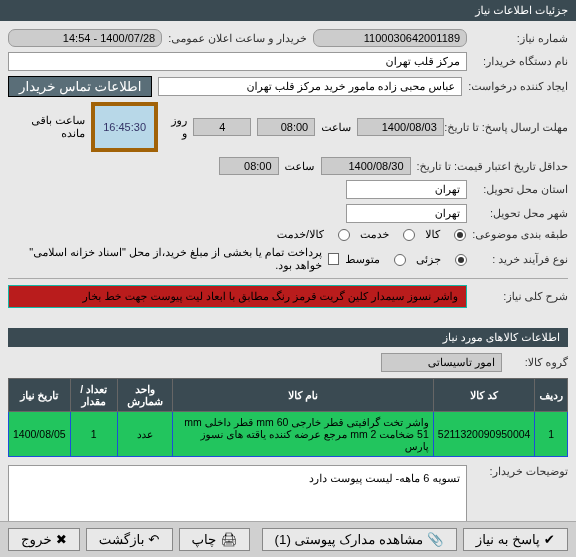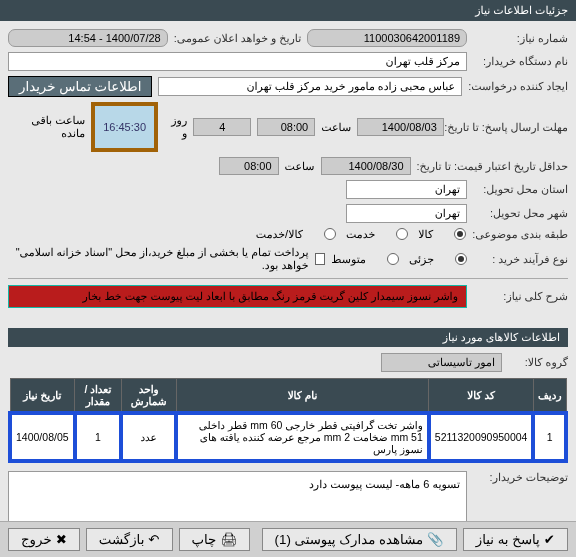--- a/index.html
+++ b/index.html
@@ -59,21 +59,21 @@
   cursor: pointer;
 }
 .btn-time {
   background: #b8d8e8;
   color: #336;
   border: 4px solid #a16207;
   padding: 15px 8px;
   cursor: pointer;
 }
 .radio-group { display: flex; gap: 10px; align-items: center; }
-.radio-opt { display: flex; align-items: flex-start; gap: 21px; }
+.radio-opt { display: flex; align-items: flex-end; gap: 14px; }
 .radio { width:12px; height:12px; border:1px solid #666; border-radius:50%; background:#fff; display:inline-block; }
 .radio.on::after { content:""; display:block; width:6px; height:6px; background:#333; border-radius:50%; margin:2px; }
 .checkbox { width:12px; height:12px; border:1px solid #666; background:#fff; display:inline-block; }
 hr.sep { border:none; border-top:1px solid #aaa; margin:6px 0; }
 .section-title {
   background: #3a4a52;
   color: #fff;
   padding: 3px 8px;
   font-size: 11px;
   margin-top: 20px;
@@ -92,23 +92,23 @@
   font-size: 10.5px;
 }
 table.items th {
   background: #3a4a52;
   color: #fff;
   padding: 4px;
   border: 1px solid #666;
   font-weight: bold;
 }
 table.items td {
-  background: #ffffff;
+  background: #22c55e;
   padding: 4px;
-  border: 4px solid #1d4ed8;
+  border: 1px solid #1d4ed8;
   text-align: center;
 }
 .footer {
   position: absolute;
   bottom: 0;
   right: 0;
   left: 0;
   background: #d0d0d0;
   padding: 6px 8px;
   display: flex;
@@ -150,21 +150,21 @@
 
 <div class="panel-header">
   <span>جزئیات اطلاعات نیاز</span>
 </div>
 
 <div class="content">
 
   <div class="row">
     <span class="label">شماره نیاز:</span>
     <span class="field-dark w160">1100030642001189</span>
-    <span class="label" style="min-width:auto">تاریخ و خواهد اعلان عمومی:</span>
+    <span class="label" style="min-width:auto">خریدار و ساعت اعلان عمومی:</span>
     <span class="field-dark w160">1400/07/28 - 14:54</span>
   </div>
 
   <div class="row">
     <span class="label">نام دستگاه خریدار:</span>
     <span class="field flex1">مرکز قلب تهران</span>
   </div>
 
   <div class="row">
     <span class="label">ایجاد کننده درخواست:</span>

